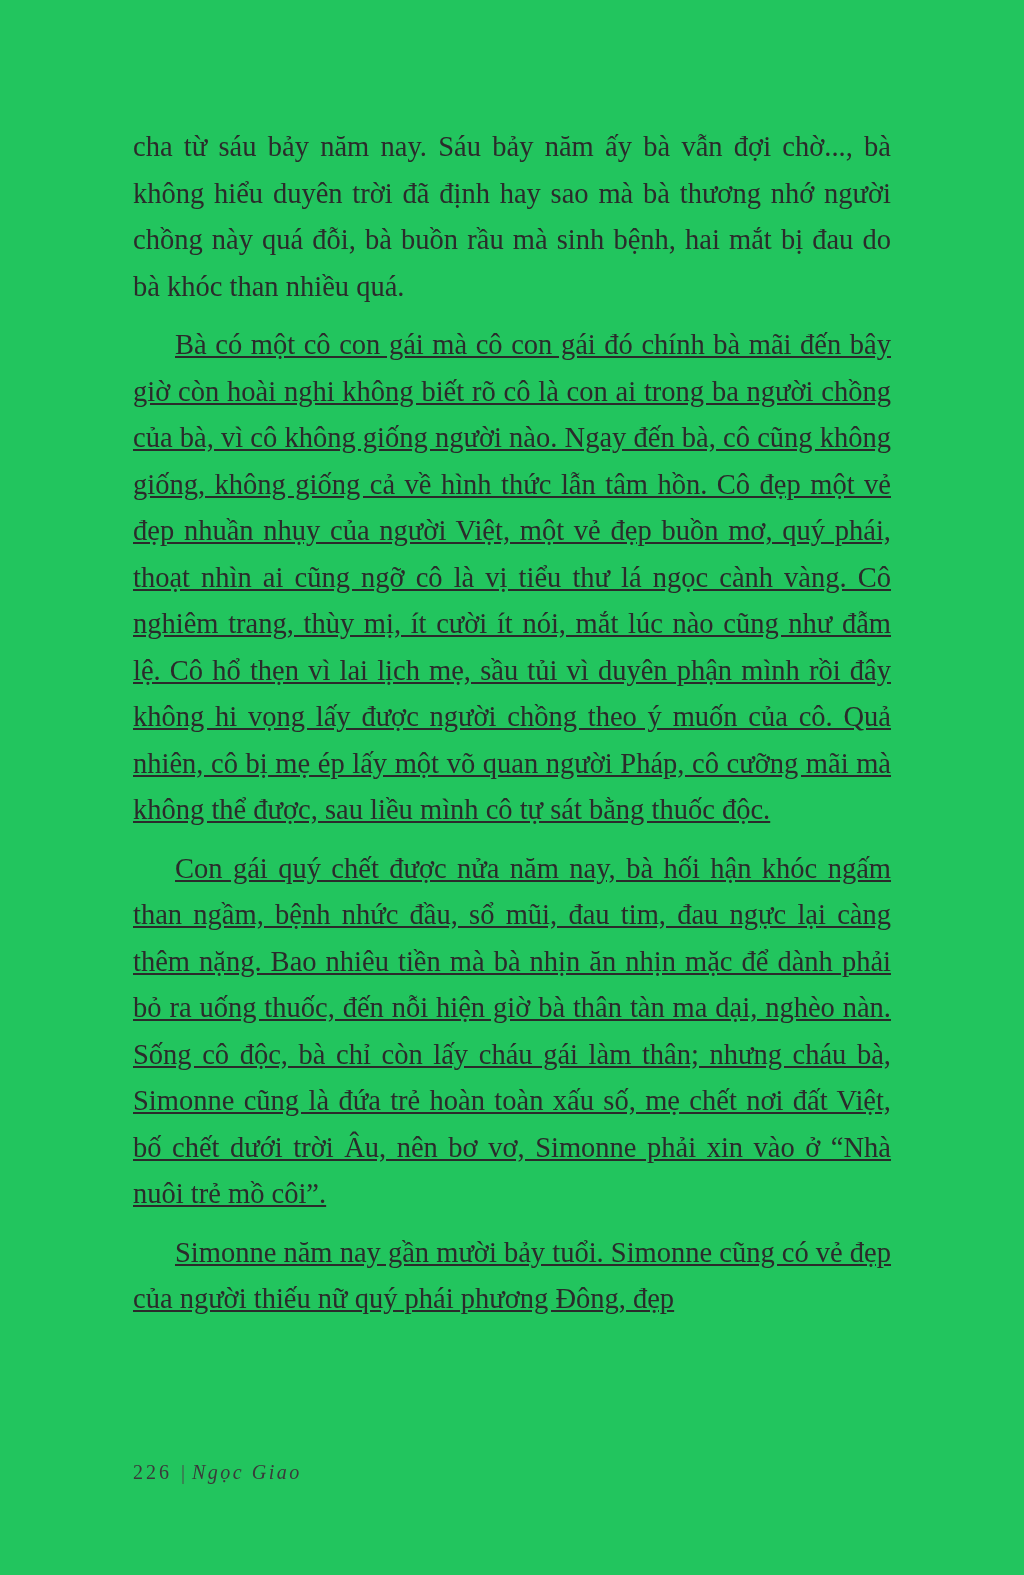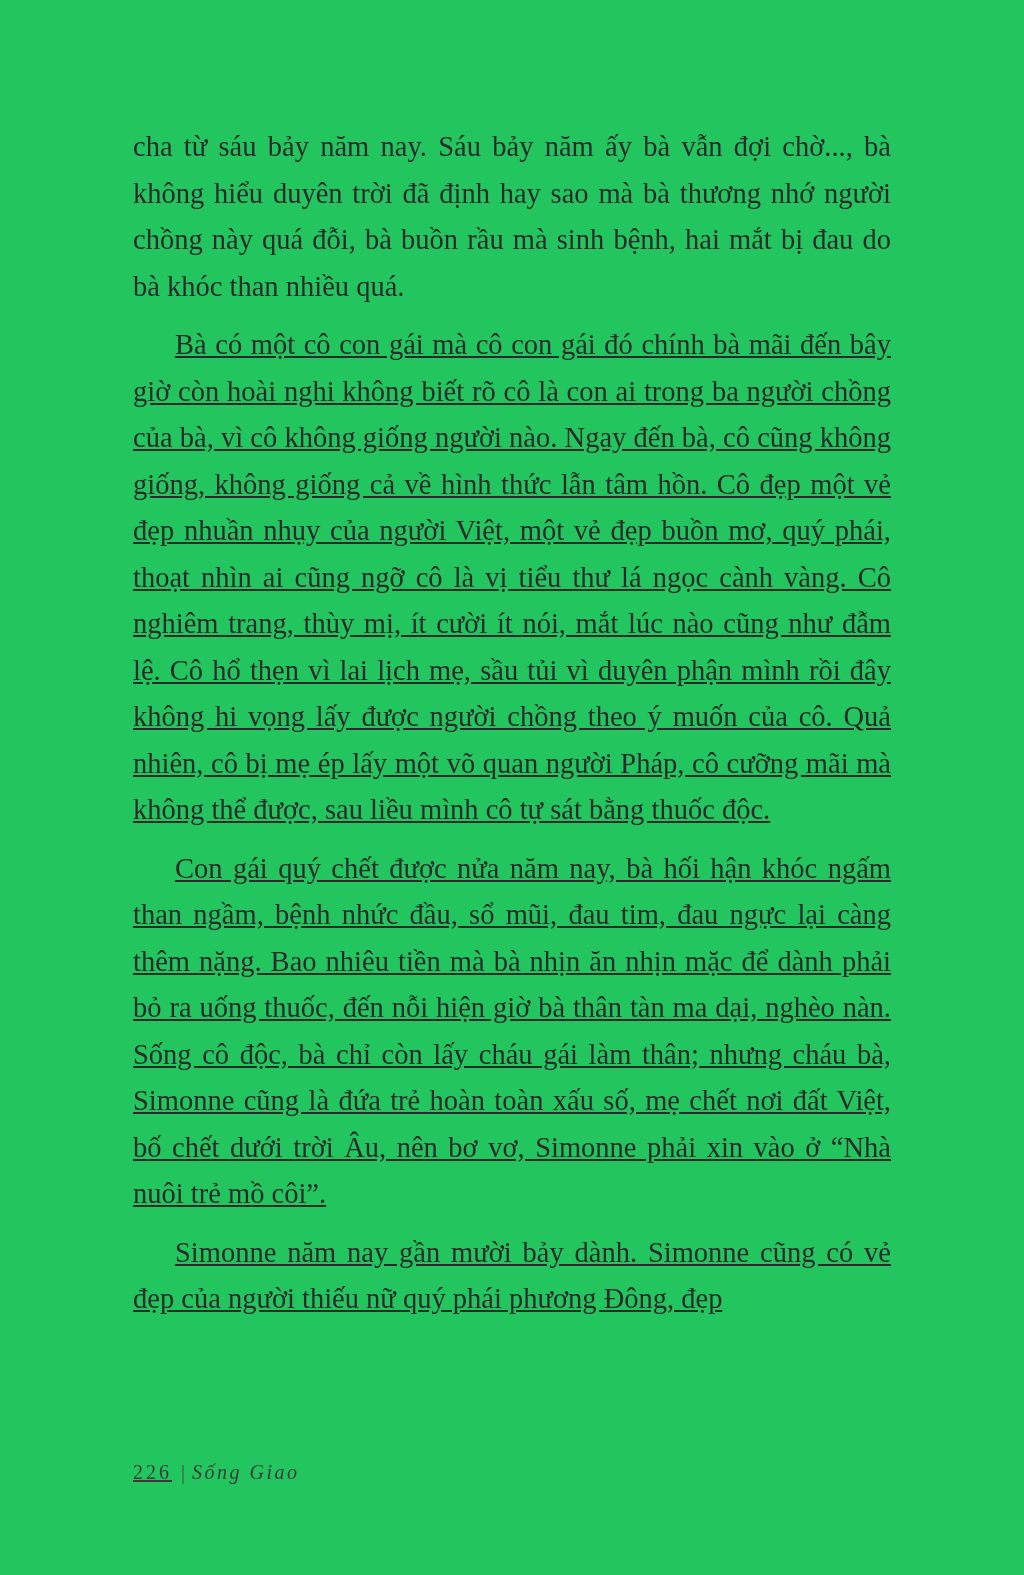--- a/index.html
+++ b/index.html
@@ -39,39 +39,38 @@
     position: absolute;
     left: 133px;
     top: 1461px;
     font-size: 20px;
     color: #3a3a3a;
     letter-spacing: 1px;
     white-space: nowrap;
   }
   .page-num {
     letter-spacing: 3px;
-    text-decoration: underline;
   }
   .footer-divider {
     margin: 0 6px 0 9px;
     font-weight: 400;
     color: #4a4a4a;
   }
   .author {
     font-style: italic;
     letter-spacing: 2.5px;
   }
 </style>
 </head>
 <body>
 
 <div class="page">
   <div class="text-block">
     <p class="para no-indent">cha từ sáu bảy năm nay. Sáu bảy năm ấy bà vẫn đợi chờ..., bà không hiểu duyên trời đã định hay sao mà bà thương nhớ người chồng này quá đỗi, bà buồn rầu mà sinh bệnh, hai mắt bị đau do bà khóc than nhiều quá.</p>
     <p class="para indent">Bà có một cô con gái mà cô con gái đó chính bà mãi đến bây giờ còn hoài nghi không biết rõ cô là con ai trong ba người chồng của bà, vì cô không giống người nào. Ngay đến bà, cô cũng không giống, không giống cả về hình thức lẫn tâm hồn. Cô đẹp một vẻ đẹp nhuần nhụy của người Việt, một vẻ đẹp buồn mơ, quý phái, thoạt nhìn ai cũng ngỡ cô là vị tiểu thư lá ngọc cành vàng. Cô nghiêm trang, thùy mị, ít cười ít nói, mắt lúc nào cũng như đẫm lệ. Cô hổ thẹn vì lai lịch mẹ, sầu tủi vì duyên phận mình rồi đây không hi vọng lấy được người chồng theo ý muốn của cô. Quả nhiên, cô bị mẹ ép lấy một võ quan người Pháp, cô cưỡng mãi mà không thể được, sau liều mình cô tự sát bằng thuốc độc.</p>
     <p class="para indent">Con gái quý chết được nửa năm nay, bà hối hận khóc ngấm than ngầm, bệnh nhức đầu, sổ mũi, đau tim, đau ngực lại càng thêm nặng. Bao nhiêu tiền mà bà nhịn ăn nhịn mặc để dành phải bỏ ra uống thuốc, đến nỗi hiện giờ bà thân tàn ma dại, nghèo nàn. Sống cô độc, bà chỉ còn lấy cháu gái làm thân; nhưng cháu bà, Simonne cũng là đứa trẻ hoàn toàn xấu số, mẹ chết nơi đất Việt, bố chết dưới trời Âu, nên bơ vơ, Simonne phải xin vào ở “Nhà nuôi trẻ mồ côi”.</p>
-    <p class="para indent">Simonne năm nay gần mười bảy dành. Simonne cũng có vẻ đẹp của người thiếu nữ quý phái phương Đông, đẹp</p>
+    <p class="para indent">Simonne năm nay gần mười bảy tuổi. Simonne cũng có vẻ đẹp của người thiếu nữ quý phái phương Đông, đẹp</p>
   </div>
 
   <div class="footer">
-    <span class="page-num">226</span><span class="footer-divider">|</span><span class="author">Sống Giao</span>
+    <span class="page-num">226</span><span class="footer-divider">|</span><span class="author">Ngọc Giao</span>
   </div>
 </div>
 
 </body></html>

